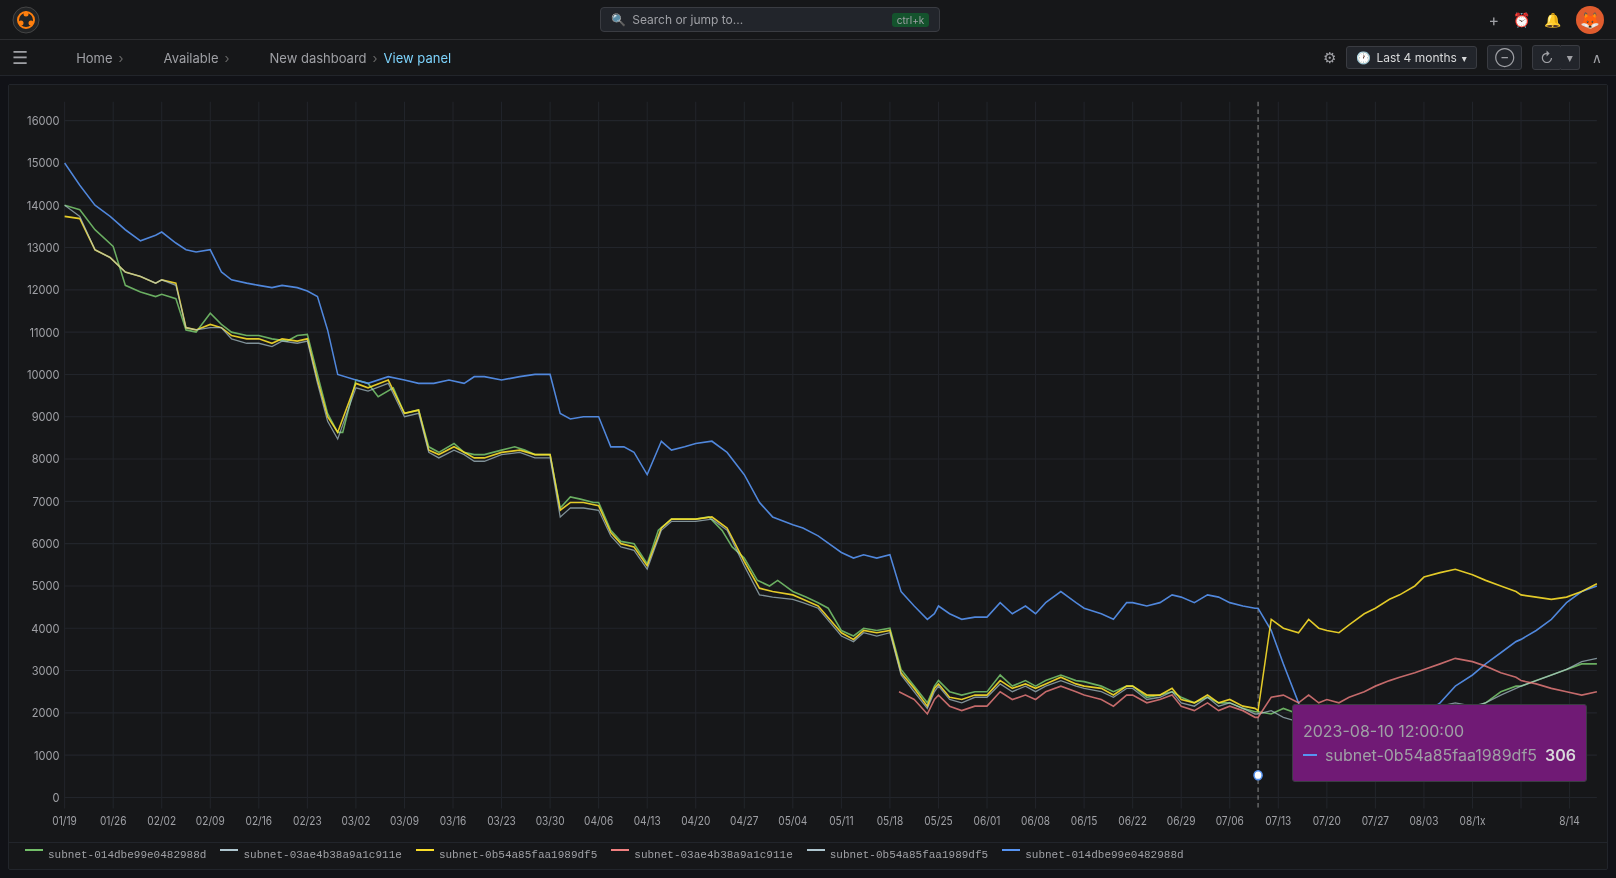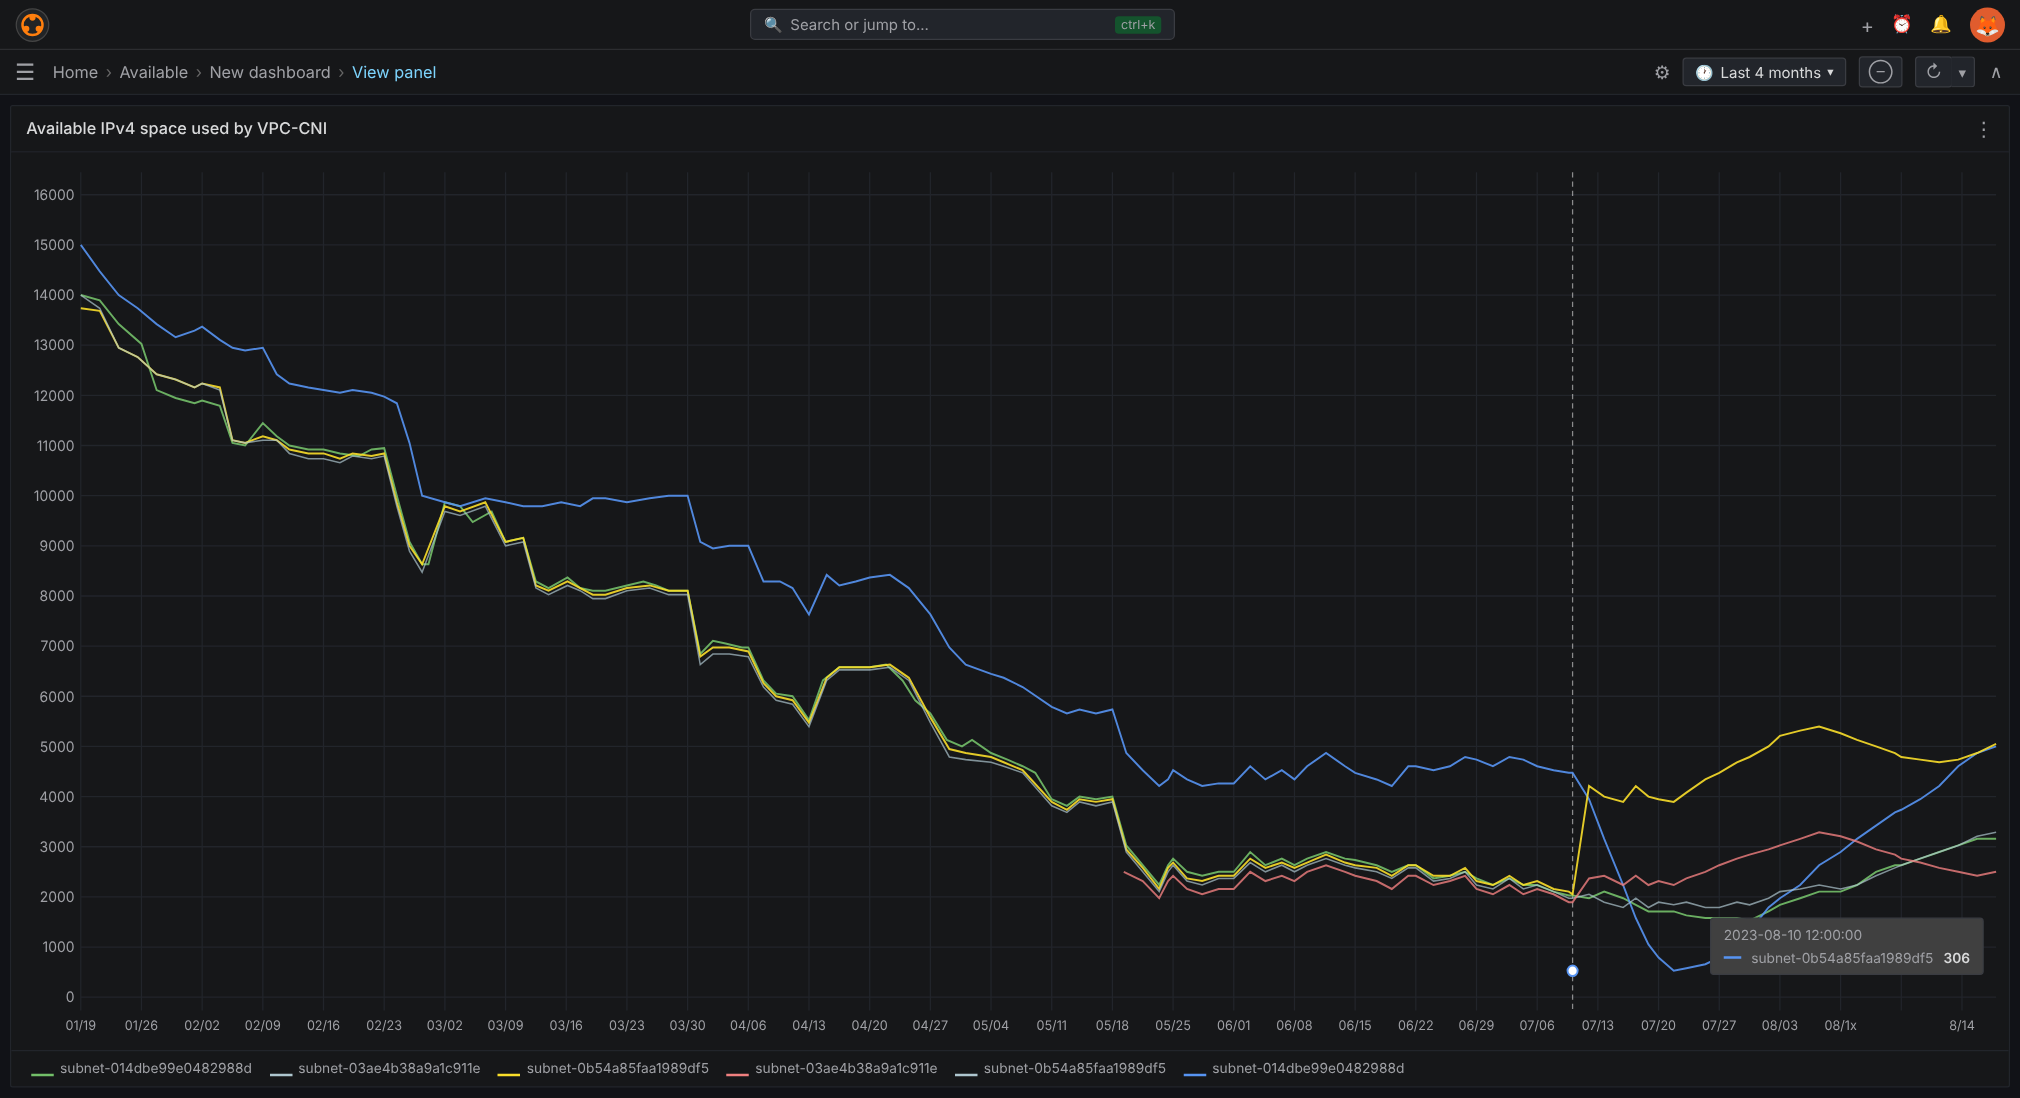--- a/index.html
+++ b/index.html
@@ -85,21 +85,21 @@
       cursor: pointer;
     }
     .breadcrumb {
       display: flex;
       align-items: center;
       gap: 6px;
       font-size: 13px;
       color: #9fa0a5;
     }
     .breadcrumb .sep { color: #666; }
-    .breadcrumb a { color: #9fa0a5; text-decoration: none; }
+    .breadcrumb a { color: #9fa0a5; text-decoration: none; margin-left: 34px; }
     .breadcrumb .current { color: #7dd3fc; }
     .navbar-right {
       margin-left: auto;
       display: flex;
       align-items: center;
       gap: 10px;
     }
     .nav-icon-btn {
       color: #9fa0a5;
       cursor: pointer;
@@ -203,23 +203,24 @@
       display: flex;
       flex-wrap: wrap;
       gap: 6px 14px;
       padding: 6px 16px 8px;
       font-size: 11px;
       color: #9fa0a5;
       border-top: 1px solid #22252b;
     }
     .legend-item {
       display: flex;
-      align-items: flex-end;
+      align-items: flex-start;
       gap: 5px;
       cursor: pointer;
+      font-family: Liberation Mono, monospace;
     }
     .legend-line {
       width: 18px;
       height: 2px;
     }
     
     .tooltip-overlay {
       position: absolute;
       right: 16px;
       bottom: 80px;
@@ -295,24 +296,20 @@
     <div class="zoom-out-btn">⊖</div>
     <div style="display:flex;">
       <div class="refresh-btn">↻</div>
       <div class="chevron-btn">▾</div>
     </div>
     <div class="collapse-btn">∧</div>
   </div>
 </div>
 
 <div class="panel-container">
-  <div class="panel-header">
-    <span class="panel-title">Available IPv4 space used by VPC-CNI</span>
-    <span class="panel-menu-btn">⋮</span>
-  </div>
   <div class="chart-area">
     <div class="chart-svg-container">
       <svg class="main-chart" viewBox="0 0 1580 680" preserveAspectRatio="none">
 
         <rect width="1580" height="680" fill="#161719"></rect>
 
         <g stroke="#22252b" stroke-width="1">
 
           <line x1="55" y1="640" x2="1570" y2="640"></line>
           <line x1="55" y1="602" x2="1570" y2="602"></line>
@@ -437,21 +434,21 @@
           55,108 70,118 85,148 100,155 115,168 130,172 145,178 151,175 165,180 175,218 185,220 199,218 210,218 220,228 235,232 247,232 260,235 270,230 285,232 295,230 305,268 315,302 325,318 343,272 355,275 375,268 391,298 405,295 415,330 425,335 440,328 450,332 460,338 470,338 487,332 505,330 520,335 535,335 545,388 555,380 568,380 583,382 595,405 605,415 618,418 631,435 645,400 655,392 668,392 679,392 695,390 710,400 727,432 742,458 755,460 775,462 785,465 800,470 823,495 835,500 845,492 858,495 871,492 882,530 895,545 908,560 915,545 919,540 930,552 942,555 955,550 967,550 980,538 992,545 1005,540 1015,545 1025,540 1040,535 1055,540 1063,542 1080,545 1092,550 1105,542 1111,542 1125,552 1138,550 1150,545 1159,555 1172,558 1185,550 1196,558 1207,555 1220,560 1232,565 1235,565 1248,562 1260,568 1275,572 1285,565 1295,572 1303,568 1315,570 1325,568 1340,572 1351,572 1365,568 1375,570 1390,565 1399,560 1415,558 1430,555 1447,558 1460,555 1475,548 1490,542 1495,540 1510,535 1525,530 1540,525 1555,518 1570,515" fill="none" stroke="#aec6cf" stroke-width="1.2" opacity="0.7"></polyline>
 
         <polyline points="
           880,545 895,552 908,565 915,552 919,548 930,558 942,562 955,558 967,558 980,545 992,552 1005,548 1015,552 1025,545 1040,540 1055,545 1063,548 1080,552 1092,558 1105,548 1111,548 1125,555 1138,552 1150,548 1159,558 1172,562 1185,555 1196,562 1207,558 1220,562 1232,568 1235,568 1248,550 1260,548 1275,555 1285,548 1295,555 1303,552 1315,555 1325,550 1340,545 1351,540 1365,535 1375,532 1390,528 1399,525 1415,520 1430,515 1447,518 1460,522 1475,528 1490,532 1495,535 1510,538 1525,542 1540,545 1555,548 1570,545" fill="none" stroke="#f08080" stroke-width="1.5" opacity="0.8"></polyline>
 
         <circle cx="1235" cy="620" r="4" fill="white" stroke="#5794f2" stroke-width="1.5"></circle>
 
       </svg>
 
       
-      <div class="tooltip-overlay" style="position:absolute; right:20px; bottom:60px; background:#404040; border:1px solid #3a3c42; border-radius:3px; padding:6px 10px; font-size:11px;">
+      <div class="tooltip-overlay" style="position:absolute; right:20px; bottom:60px; background:#701a75; border:1px solid #3a3c42; border-radius:3px; padding:16px 10px; font-size:16px;">
         <div class="tooltip-header" style="color:#9fa0a5; margin-bottom:4px;">2023-08-10 12:00:00</div>
         <div class="tooltip-row" style="display:flex; align-items:center; gap:8px;">
           <div style="width:14px; height:2px; background:#5794f2;"></div>
           <span style="color:#9fa0a5;">subnet-0b54a85faa1989df5</span>
           <span style="color:#d8d9da; font-weight:600; margin-left:auto;">306</span>
         </div>
       </div>
     </div>
 
     <div class="chart-legend">

